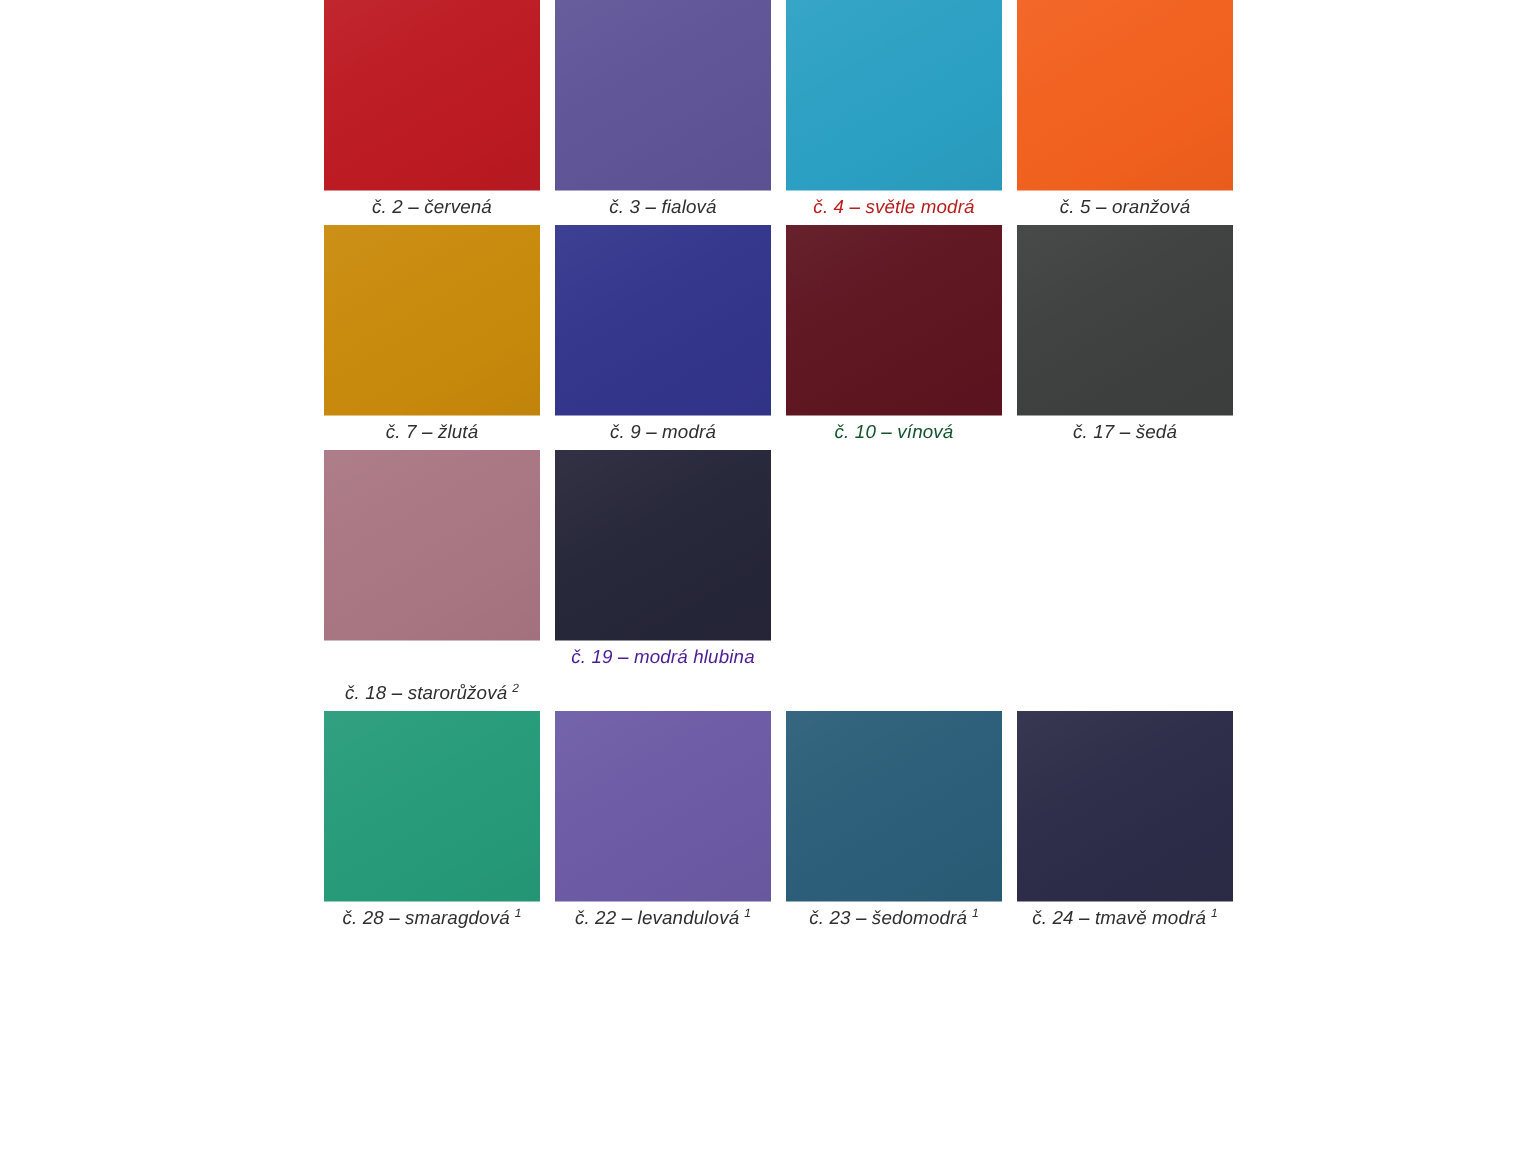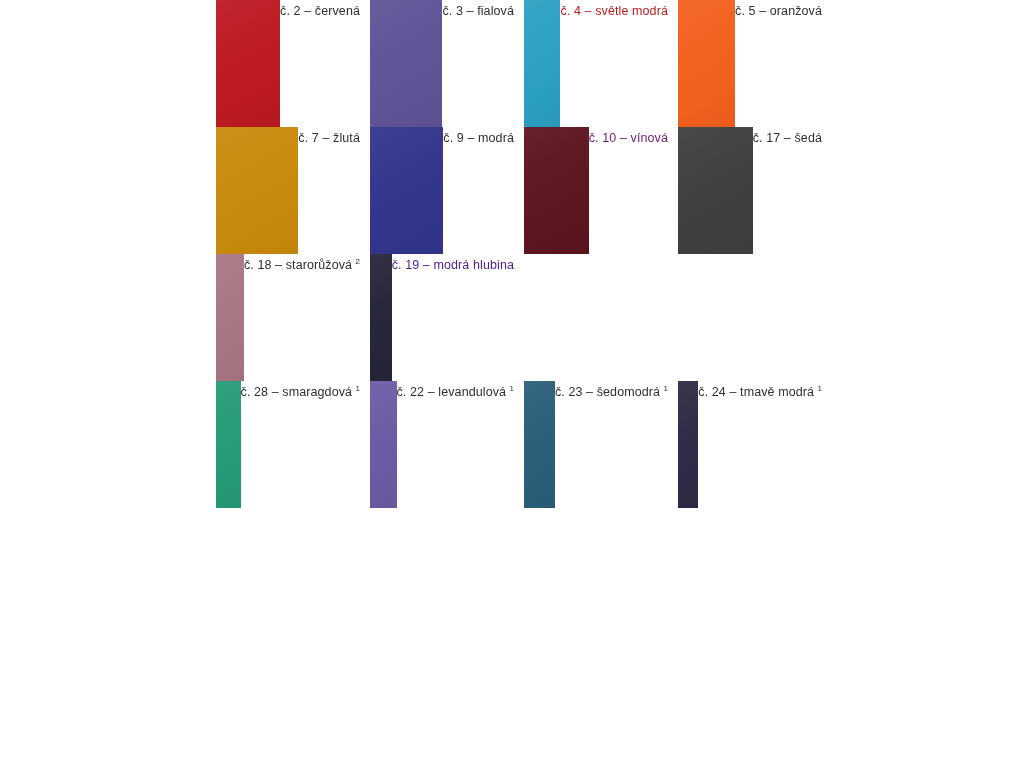--- a/index.html
+++ b/index.html
@@ -26,22 +26,23 @@
     display: flex;
     flex-direction: row;
     justify-content: flex-start;
     align-items: flex-start;
   }
 
   .swatch-cell {
     width: 144px;
     margin-right: 10px;
     display: flex;
-    flex-direction: row;
+    flex-direction: column;
     align-items: stretch;
+    font-style: italic;
   }
 
   .swatch-chip {
     width: 144px;
     height: 127px;
     display: block;
     position: relative;
   }
 
   
@@ -104,31 +105,31 @@
       <div class="swatch-cell">
         <div class="swatch-chip" style="background-color: rgb(201, 138, 11);"></div>
         <div class="swatch-label" style="color: rgb(47, 47, 47);"><span>č. 7 – žlutá</span></div>
       </div>
       <div class="swatch-cell">
         <div class="swatch-chip" style="background-color: rgb(51, 53, 140);"></div>
         <div class="swatch-label" style="color: rgb(47, 47, 47);"><span>č. 9 – modrá</span></div>
       </div>
       <div class="swatch-cell">
         <div class="swatch-chip" style="background-color: rgb(94, 21, 32);"></div>
-        <div class="swatch-label" style="color: #701a75;"><span>č. 10 – vínová</span></div>
+        <div class="swatch-label" style="color: #14532d;"><span>č. 10 – vínová</span></div>
       </div>
       <div class="swatch-cell">
         <div class="swatch-chip" style="background-color: rgb(62, 64, 64);"></div>
         <div class="swatch-label" style="color: rgb(47, 47, 47);"><span>č. 17 – šedá</span></div>
       </div>
     </div>
     <div class="swatch-row">
       <div class="swatch-cell">
         <div class="swatch-chip" style="background-color: rgb(169, 118, 131);"></div>
-        <div class="swatch-label" style="color: rgb(47, 47, 47);"><span>č. 18 – starorůžová</span><span class="sup"> 2</span></div>
+        <div class="swatch-label" style="color: rgb(47, 47, 47); margin-top: 24px;"><span>č. 18 – starorůžová</span><span class="sup"> 2</span></div>
       </div>
       <div class="swatch-cell">
         <div class="swatch-chip" style="background-color: rgb(38, 38, 57);"></div>
         <div class="swatch-label" style="color: #4c1d95;"><span>č. 19 – modrá hlubina</span></div>
       </div>
     </div>
     <div class="swatch-row">
       <div class="swatch-cell">
         <div class="swatch-chip" style="background-color: rgb(38, 155, 121);"></div>
         <div class="swatch-label" style="color: rgb(47, 47, 47);"><span>č. 28 – smaragdová</span><span class="sup"> 1</span></div>

